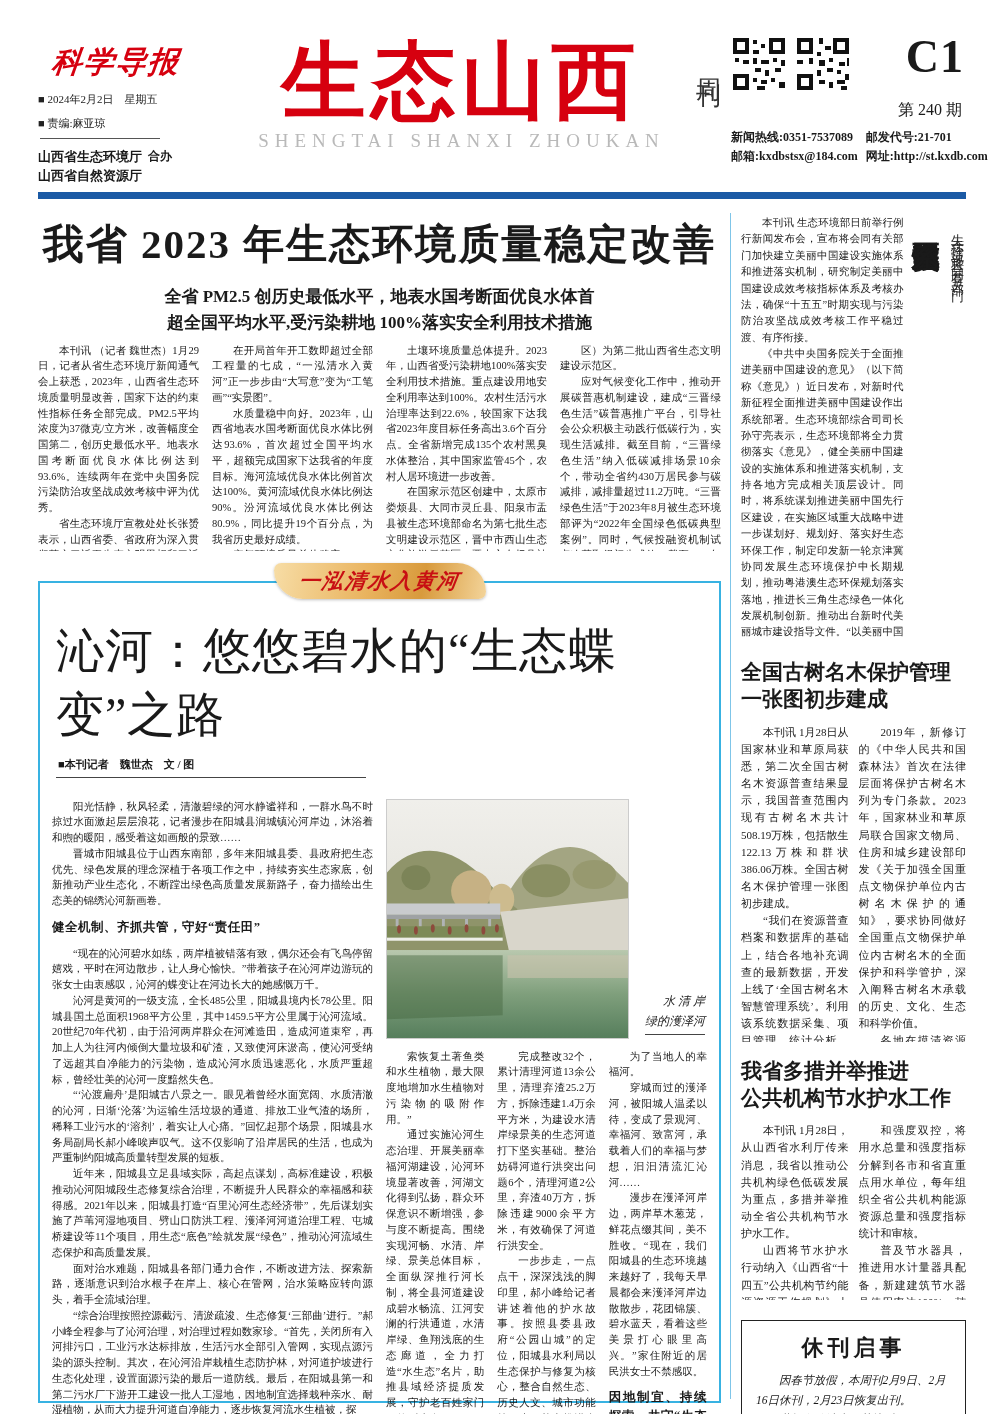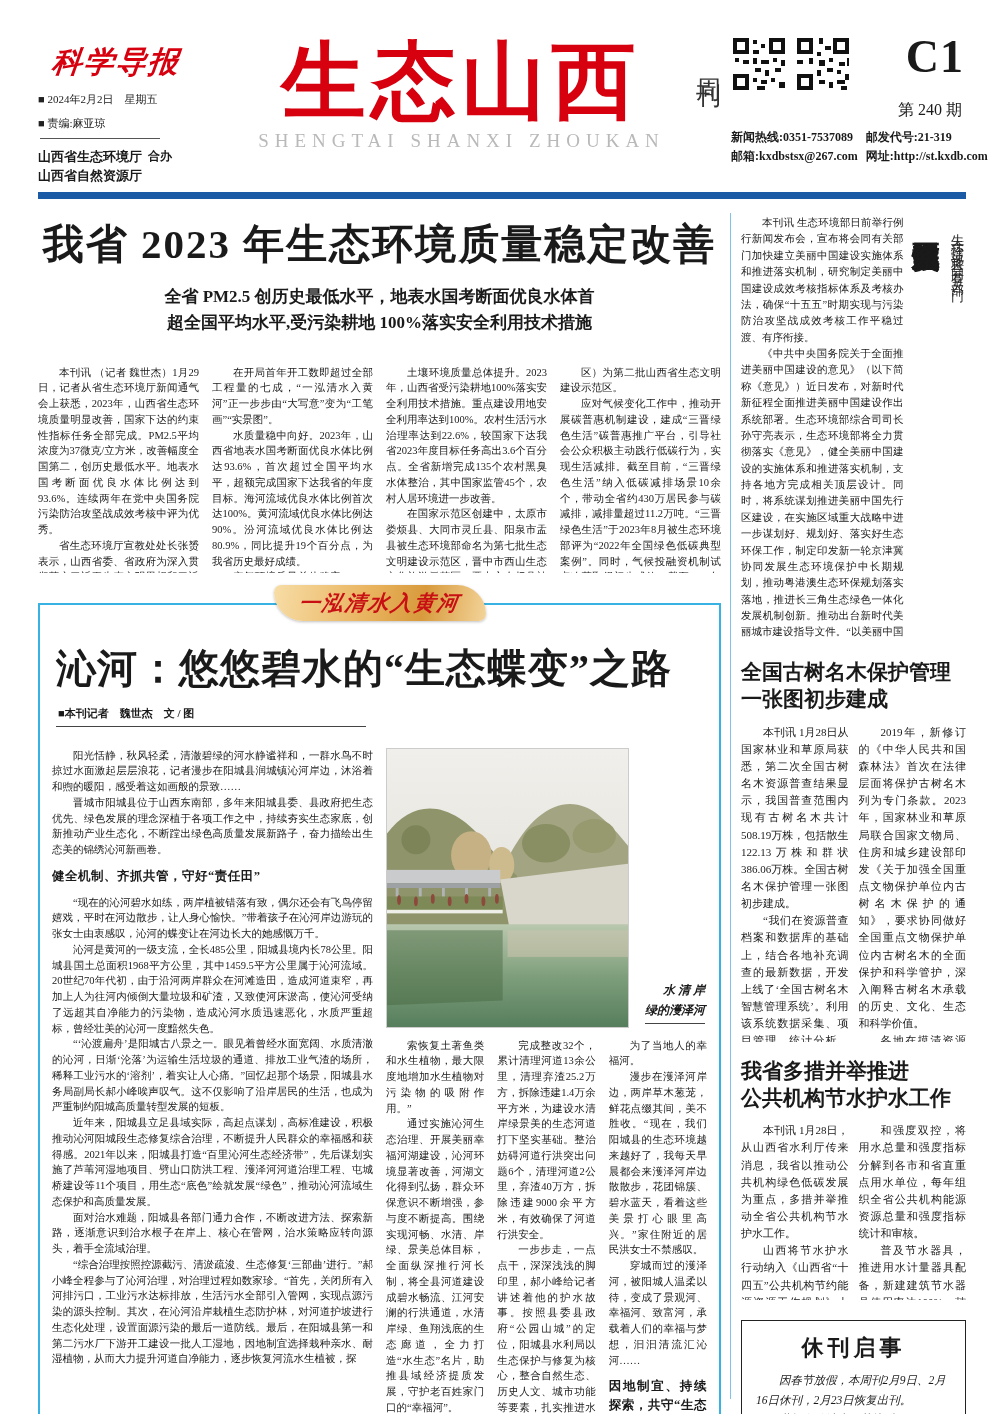--- a/index.html
+++ b/index.html
@@ -42,43 +42,43 @@
   .content { display:flex; margin-top:10px; height:1190px; }
   .main-col { width:683px; }
   .divider-v { width:1px; background:#7fc5e8; margin:4px 10px 0 9px; }
   .side-col { flex:1; display:flex; flex-direction:column;align-items:flex-end; }
 
   
   .lead-headline { font-size:41px; font-weight:bold; text-align:center; letter-spacing:2px;
                    margin-top:8px; }
   .lead-subhead { font-size:17px; font-weight:bold; text-align:center; line-height:1.55;
                   margin-top:12px; white-space:pre-line; }
-  .lead-cols { display:flex; gap:13px; height:208px; overflow:hidden; margin-top:28px; }
+  .lead-cols { display:flex; gap:13px; height:208px; overflow:hidden; margin-top:6px; }
   .tcol { flex:1; font-size:10.5px; line-height:1.5; text-align:justify; overflow:hidden; }
   .tcol p, .side-text p { margin:0; text-indent:2em; }
   .in-subhead { font-weight:bold; font-size:12.5px; text-indent:0 !important;
                 margin:9px 0 !important; letter-spacing:0.5px; }
 
   
   .feature { position:relative; border:2px solid #38b2e2; margin-top:30px;
              height:822px; padding:26px 12px 8px 12px; }
   .badge { position:absolute; top:-20px; left:50%; transform:translateX(-50%);
            width:212px; height:36px; border-radius:10px 40px 10px 40px;
            background:linear-gradient(100deg,#f7dda6 0%,#e9b35e 45%,#d89a3c 70%,#f3d49a 100%);
            display:flex; align-items:center; justify-content:center;
            box-shadow:0 1px 3px rgba(0,0,0,.25); }
   .badge span { font-size:21px; font-weight:bold; font-style:italic; color:#c80f13;
                 letter-spacing:2px; transform:skewX(-8deg); }
-  .feature-headline { font-size:40px; font-weight:bold; letter-spacing:1px; margin:10px 0 0 4px; }
+  .feature-headline { font-size:48px; font-weight:normal; letter-spacing:1px; margin:10px 0 0 4px; }
   .feature-byline { font-size:11px; font-weight:bold; width:310px; border-bottom:1px solid #444;
                     padding:10px 0 5px 2px; margin-left:4px; }
   .feature-body { display:flex; gap:13px; margin-top:21px; height:672px; overflow:hidden; }
   .fcol1 { width:170px; }
   .fright { flex:1; display:flex; flex-direction:column; }
-  .photo-row { display:flex; height:280px;font-weight:bold; }
+  .photo-row { display:flex; height:240px; }
   .photo { flex:1; border:1px solid #ccc; background:#eee; }
   .photo svg { width:100%; height:100%; display:block; }
   .caption { width:78px; display:flex; flex-direction:column; justify-content:flex-end;
              align-items:flex-end; padding:0 2px 4px 6px; }
   .caption div { font-size:12px; font-style:italic; text-align:right; line-height:1.6;
                  white-space:pre-line; border-bottom:1px solid #444; padding-bottom:3px; }
   .fcols3 { display:flex; gap:13px; flex:1; margin-top:10px; overflow:hidden; }
   .fcols3 .tcol { height:100%; }
 
   
@@ -179,22 +179,22 @@
               <rect x="24" y="44" width="6" height="4"></rect>
               <rect x="34" y="46" width="4" height="6"></rect>
             <rect x="42" y="44" width="8" height="4"></rect>
               <rect x="46" y="50" width="6" height="4"></rect>
           </g>
         </svg>
       </div>
       <div class="issue">第 240 期</div>
       <div class="contacts">
         <span>新闻热线:0351-7537089</span>
-        <span>邮发代号:21-319</span>
-        <span>邮箱:kxdbstsx@267.com</span>
+        <span>邮发代号:21-701</span>
+        <span>邮箱:kxdbstsx@184.com</span>
         <span>网址:http://st.kxdb.com</span>
       </div>
     </div>
   </header>
   <div class="blue-bar"></div>
 
   <div class="content">
 
     <div class="main-col">
 
@@ -301,22 +301,22 @@
                   <p>通过实施沁河生态治理、开展美丽幸福河湖建设，沁河环境显著改善，河湖文化得到弘扬，群众环保意识不断增强，参与度不断提高。围绕实现河畅、水清、岸绿、景美总体目标，全面纵深推行河长制，将全县河道建设成碧水畅流、江河安澜的行洪通道，水清岸绿、鱼翔浅底的生态廊道，全力打造“水生态”名片，助推县域经济提质发展，守护老百姓家门口的“幸福河”。</p>
                   <p>河畅了，景美了，沿河游玩散步的群众突然多了起来。“环境越来越好，每天晚饭后，我们都走出小区到岸边休闲散步，早晨再去看，河岸仍然干净如初。”对于当地居民而言，沁河治理不仅改变了两岸河貌，也更改了他们的习惯。</p>
                 </div>
               <div class="tcol">
                   <p>完成整改32个，累计清理河道13余公里，清理弃渣25.2万方，拆除违建1.4万余平方米，为建设水清岸绿景美的生态河道打下坚实基础。整治妨碍河道行洪突出问题6个，清理河道2公里，弃渣40万方，拆除违建9000余平方米，有效确保了河道行洪安全。</p>
                   <p>一步步走，一点点干，深深浅浅的脚印里，郝小峰给记者讲述着他的护水故事。按照县委县政府“公园山城”的定位，阳城县水利局以生态保护与修复为核心，整合自然生态、历史人文、城市功能等要素，扎实推进水生态治理。濩泽河县城治理段一级平台维修改造工程完工，建成长达7.2公里的濩泽碧道，其中绿化面积约8万平方米，通过平台硬化、绿植提升、灯光亮化、健身场所建设等，为市民打造了集运动、休闲、健身等多种功能于一体的最美滨河生态健身廊道。</p>
                 </div>
               <div class="tcol">
                 <div>
                     <p>为了当地人的幸福河。</p>
+                    <p>穿城而过的濩泽河，被阳城人温柔以待，变成了景观河、幸福河、致富河，承载着人们的幸福与梦想，汩汩清流汇沁河……</p>
                     <p>漫步在濩泽河岸边，两岸草木葱茏，鲜花点缀其间，美不胜收。“现在，我们阳城县的生态环境越来越好了，我每天早晨都会来濩泽河岸边散散步，花团锦簇、碧水蓝天，看着这些美景打心眼里高兴。”家住附近的居民洪女士不禁感叹。</p>
-                    <p>穿城而过的濩泽河，被阳城人温柔以待，变成了景观河、幸福河、致富河，承载着人们的幸福与梦想，汩汩清流汇沁河……</p>
                     <p class="in-subhead">因地制宜、持续探索，共守“生态美”</p>
                     <p>秋日的阳城县，蓝天白云，分外美丽。记者一行人来到阳城县蟒河镇，成片成片的树木姹紫嫣红，美不胜收，植被茂盛，草木葳蕤，空气清新，鸟叫虫鸣，粗壮的大树将灿烂的阳光和湛蓝的天空切割成无数炫目的碎片，绚丽的色彩和光晕令人炫目。</p>
                   </div>
 
               </div>
             </div>
           </div>
         </div>
       </section>
     </div>

